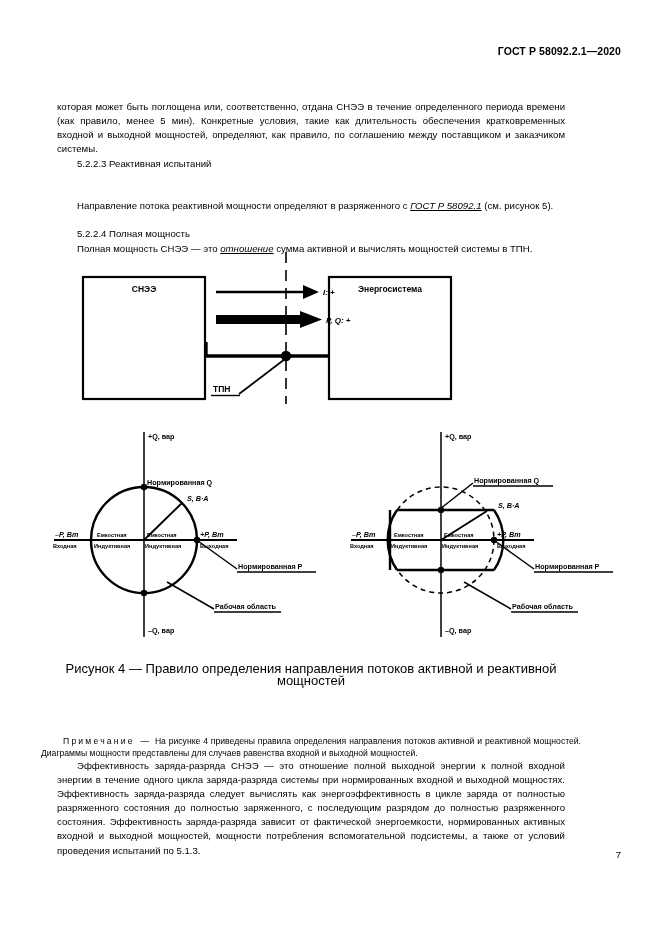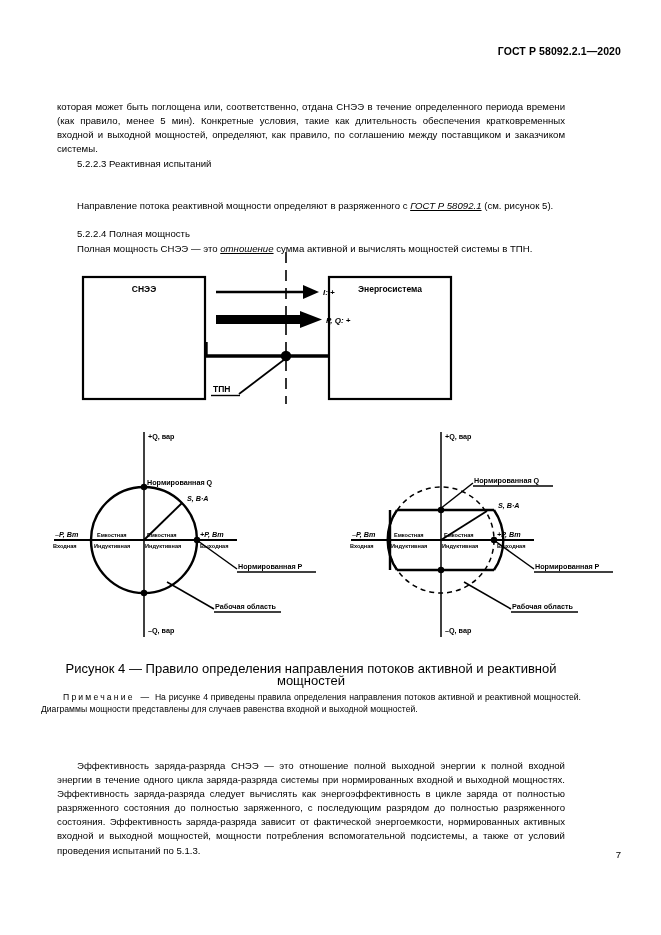--- a/index.html
+++ b/index.html
@@ -60,20 +60,21 @@
     font-size: 13px;
     line-height: 12px;
   }
   .note {
     position: absolute;
     left: 41px;
     width: 540px;
     font-size: 8.6px;
     line-height: 12.3px;
     text-align: justify;
+    margin-top: 44px;
   }
   .note .sp {
     letter-spacing: 2.2px;
   }
   .subhead {
     position: absolute;
     left: 41px;
     width: 540px;
     font-size: 9.8px;
     font-weight: bold;

